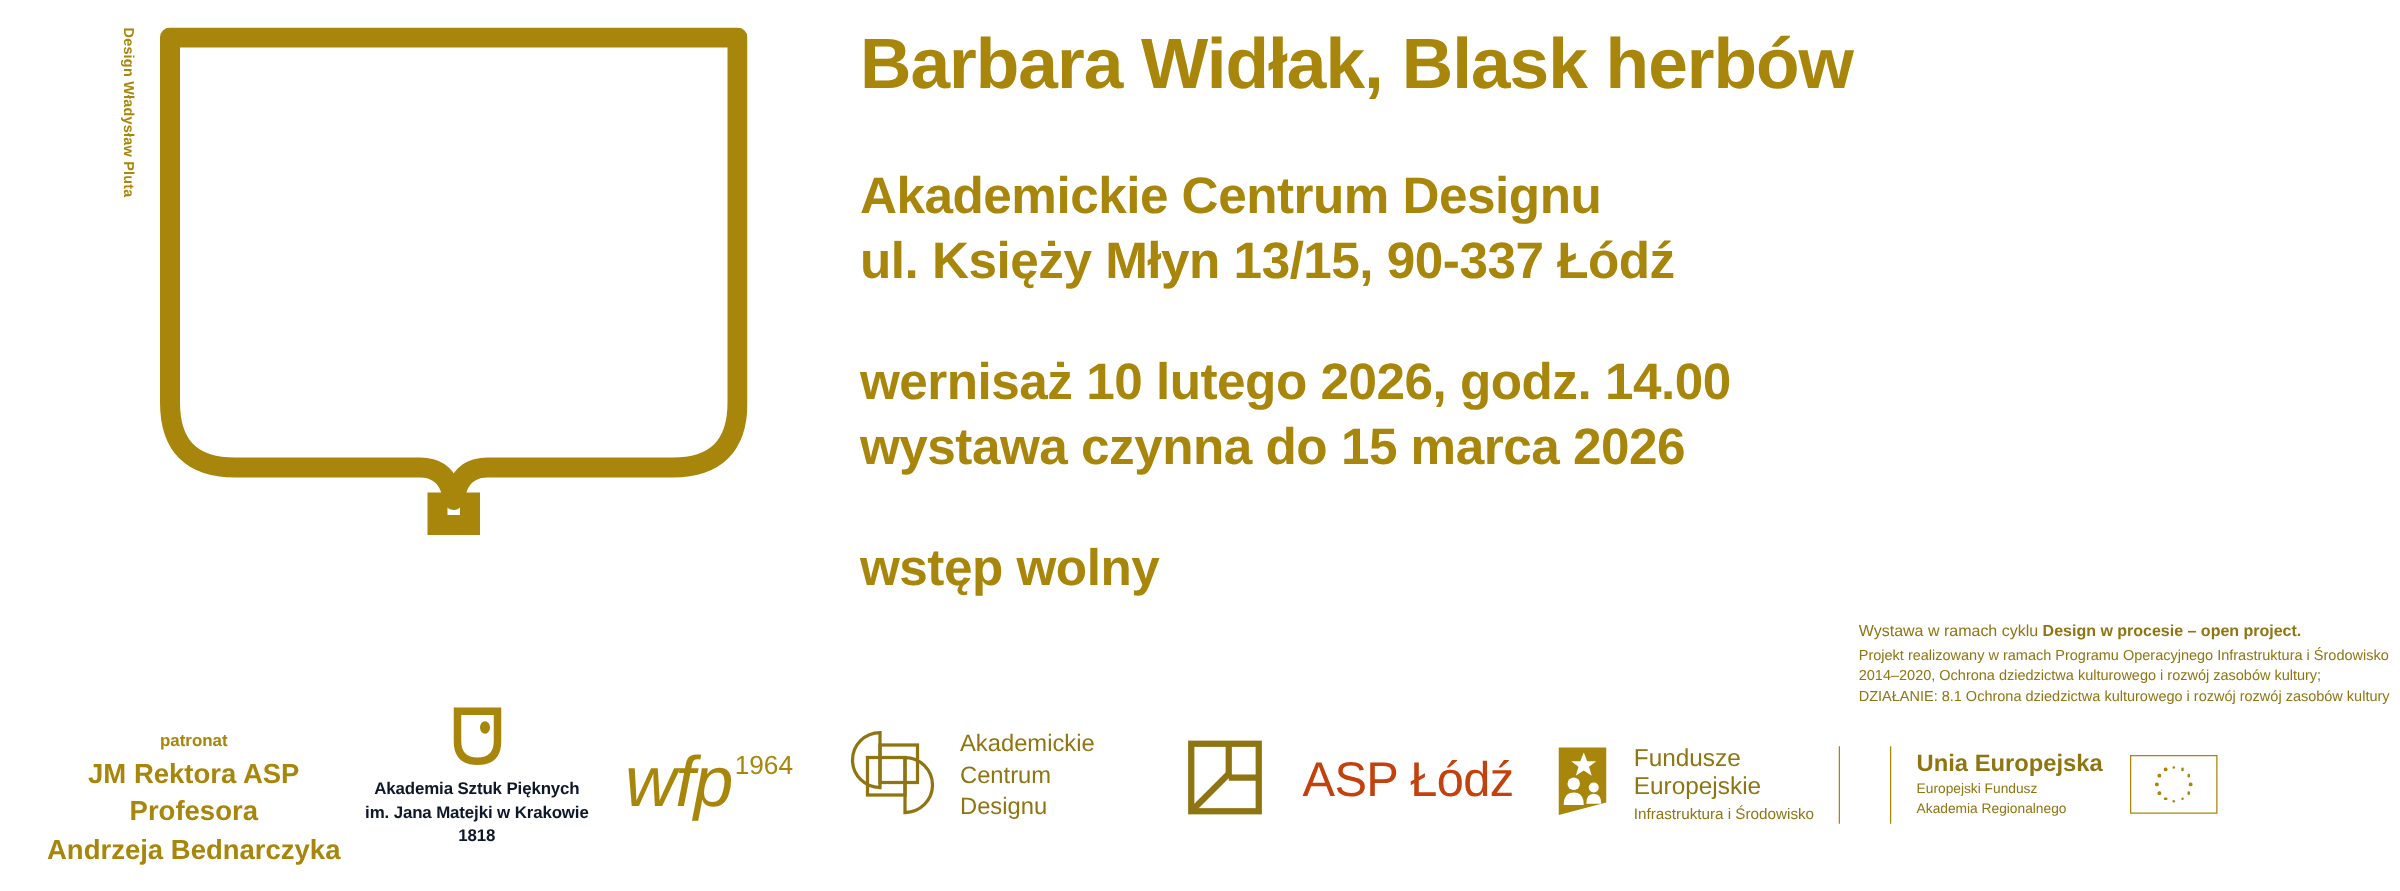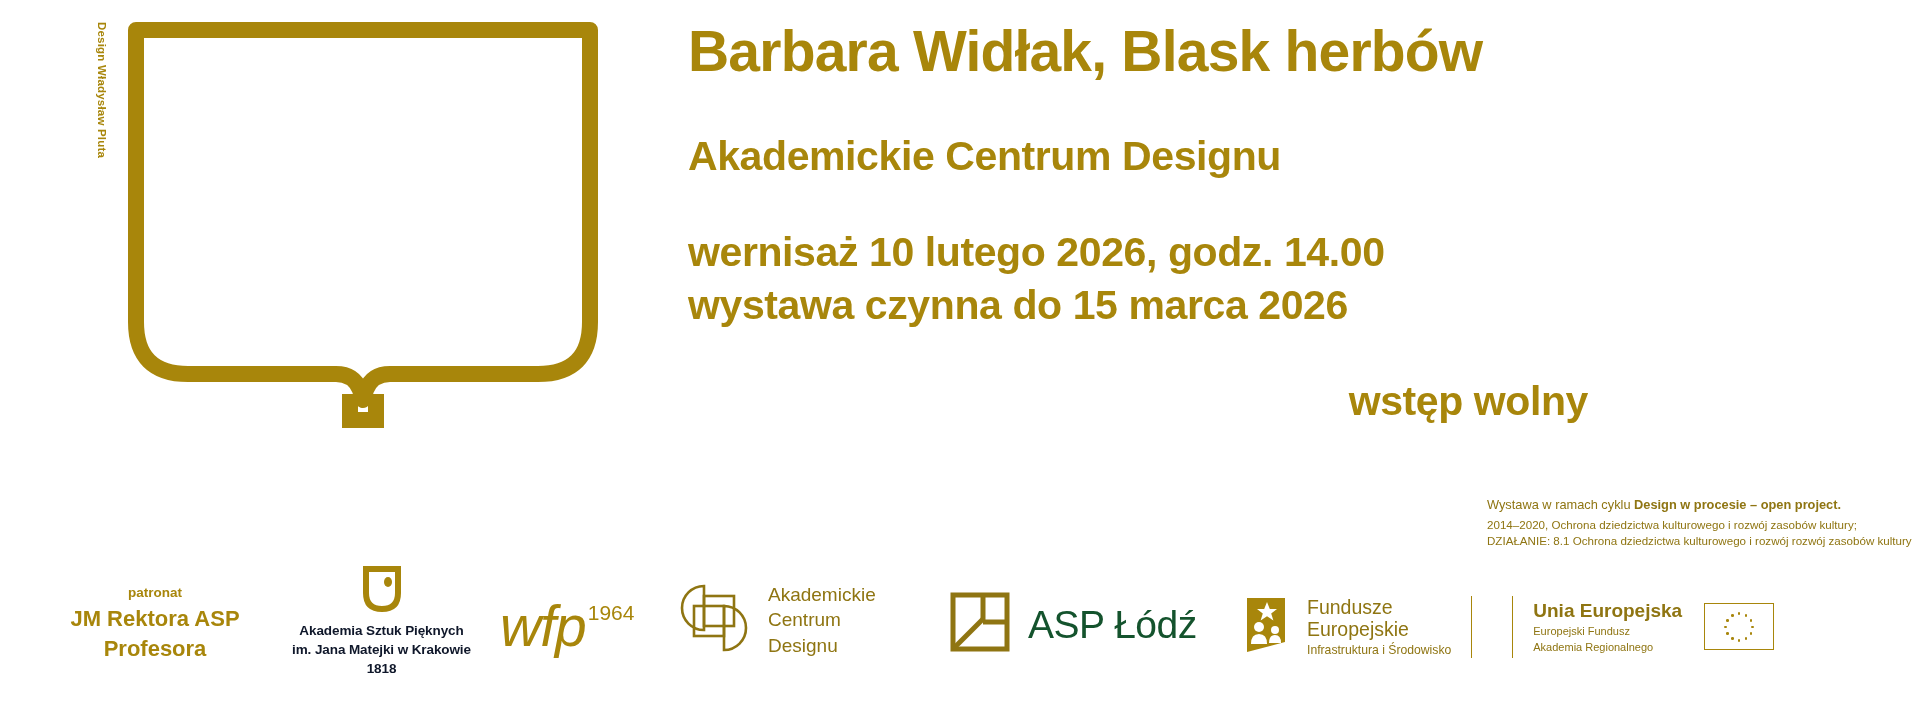--- a/index.html
+++ b/index.html
@@ -60,21 +60,21 @@
     white-space: nowrap;
   }
   .blk {
     font-size: 41px;
     font-weight: 700;
     letter-spacing: -0.4px;
     line-height: 1.28;
     margin: 0 0 44px 0;
     white-space: nowrap;
   }
-  .blk.last { margin-bottom: 0; text-align: right; }
+  .blk.last { margin-bottom: 0; }
   .blk .ln { display: block; }
 
   
   .patronat {
     position: absolute;
     left: 30px;
     top: 585px;
     width: 250px;
     text-align: center;
     color: #a8860b;
@@ -145,22 +145,22 @@
     line-height: 1.33;
   }
 
   
   .asplodz {
     position: absolute;
     left: 950px;
     top: 592px;
     display: flex;
     align-items: center;
-    gap: 18px;
-    color: #14532d;
+    gap: 32px;
+    color: #c2410c;
   }
   .asplodz .txt {
     font-size: 39px;
     font-weight: 400;
     letter-spacing: -0.5px;
     line-height: 1;
   }
 
   
   .legal {
@@ -271,37 +271,39 @@
                Z" fill="none" stroke="#a8860b" stroke-width="16" stroke-linejoin="round"></path>
       <path d="M 222 372 L 222 398 L 248 398 L 248 372" fill="none" stroke="#a8860b" stroke-width="16"></path>
     </svg>
   </div>
 
   <div class="main-text">
     <h1 class="title">Barbara Widłak, Blask herbów</h1>
 
     <div class="blk">
       <span class="ln">Akademickie Centrum Designu</span>
+      <span class="ln">ul. Księży Młyn 13/15, 90-337 Łódź</span>
     </div>
 
     <div class="blk">
       <span class="ln">wernisaż 10 lutego 2026, godz. 14.00</span>
       <span class="ln">wystawa czynna do 15 marca 2026</span>
     </div>
 
     <div class="blk last">
       <span class="ln">wstęp wolny</span>
     </div>
   </div>
 
   <div class="patronat">
     <div class="lead">patronat</div>
     <div class="nm">
       <div>JM Rektora ASP</div>
       <div>Profesora</div>
+      <div>Andrzeja Bednarczyka</div>
     </div>
   </div>
 
   <div class="asp-krakow">
     <div class="mark">
       <svg width="40" height="48" viewBox="0 0 40 48" xmlns="http://www.w3.org/2000/svg" aria-hidden="true">
         <path d="M 4 4 L 36 4 L 36 28 Q 36 44 20 44 Q 4 44 4 28 Z" fill="none" stroke="#a8860b" stroke-width="6"></path>
         <ellipse cx="26" cy="17" rx="4" ry="5" fill="#a8860b"></ellipse>
       </svg>
     </div>
@@ -339,20 +341,21 @@
         <line x1="33" y1="3" x2="33" y2="30" stroke="#8f7512" stroke-width="5"></line>
         <line x1="33" y1="30" x2="57" y2="30" stroke="#8f7512" stroke-width="5"></line>
         <line x1="3" y1="57" x2="33" y2="27" stroke="#8f7512" stroke-width="5"></line>
       </svg>
     </div>
     <div class="txt">ASP Łódź</div>
   </div>
 
   <div class="legal">
     <div class="l1"><span>Wystawa w ramach cyklu </span><b>Design w procesie – open project.</b></div>
+    <div class="ln">Projekt realizowany w ramach Programu Operacyjnego Infrastruktura i Środowisko</div>
     <div class="ln">2014–2020, Ochrona dziedzictwa kulturowego i rozwój zasobów kultury;</div>
     <div class="ln">DZIAŁANIE: 8.1 Ochrona dziedzictwa kulturowego i rozwój rozwój zasobów kultury</div>
   </div>
 
   <div class="eustrip">
 
     <div class="eu-item">
       <div>
         <svg width="52" height="58" viewBox="0 0 52 58" xmlns="http://www.w3.org/2000/svg" aria-hidden="true">
           <path d="M 2 2 L 40 2 L 40 46 L 2 56 Z" fill="#a8860b"></path>

